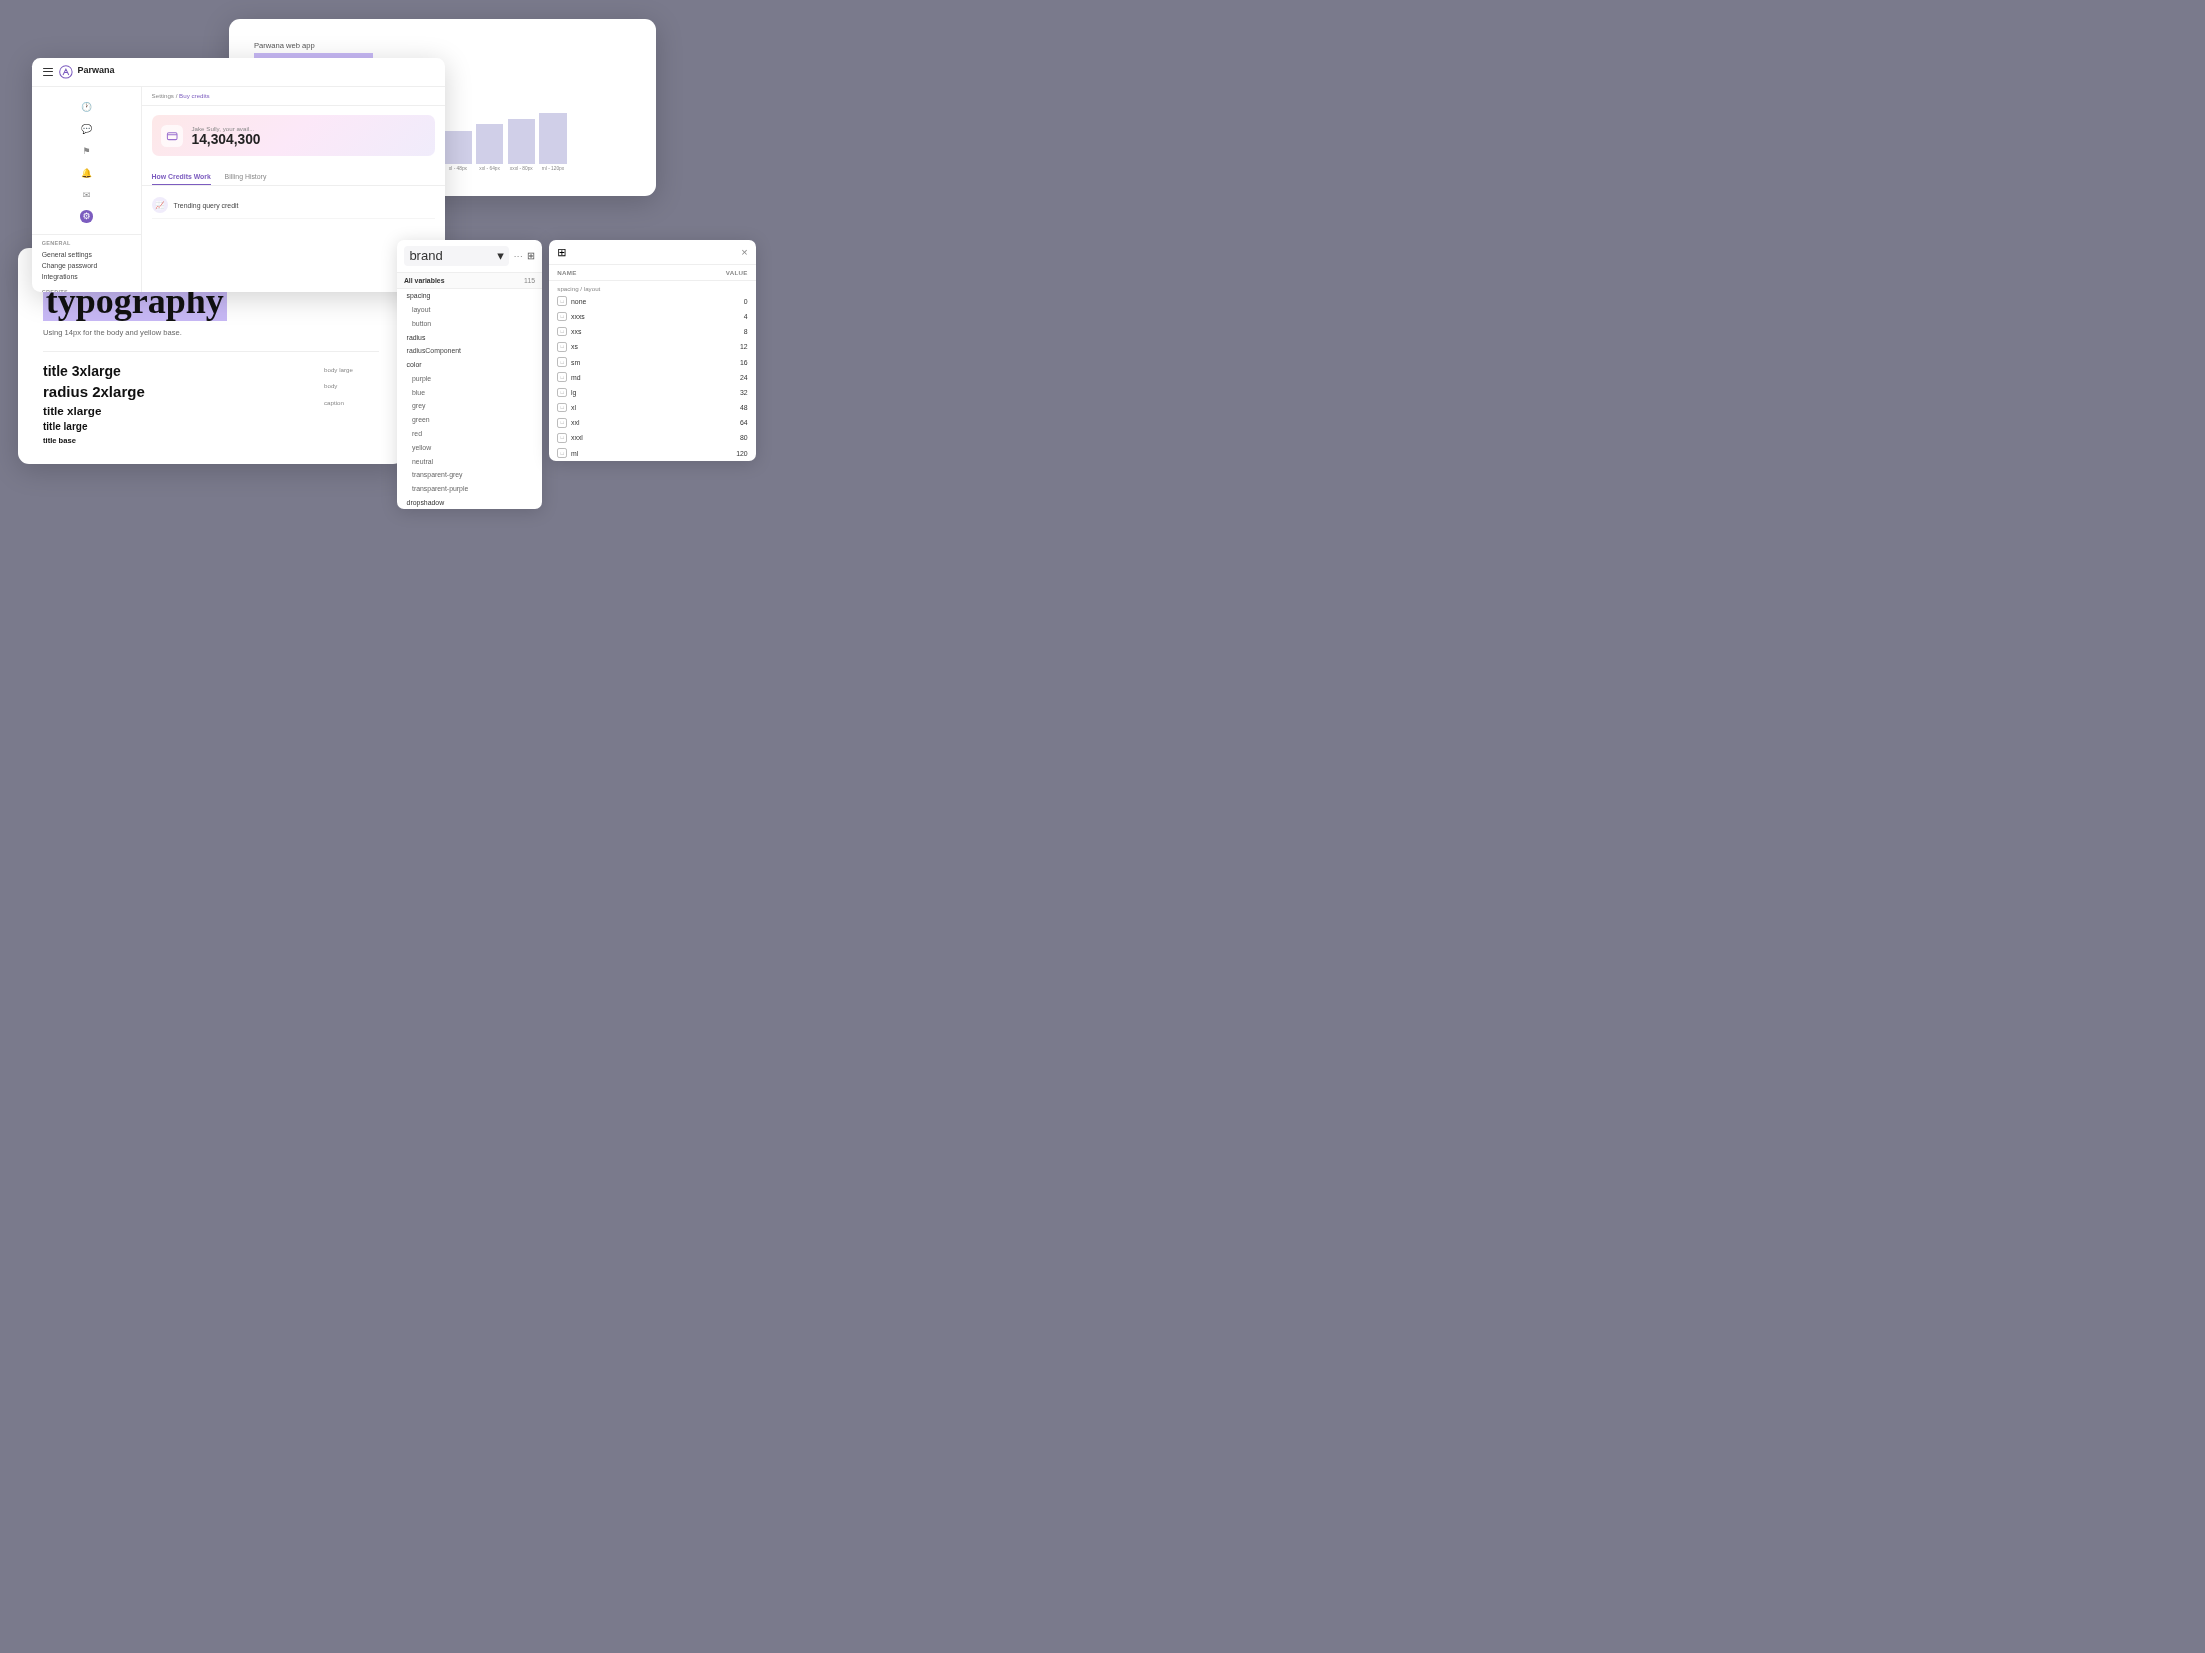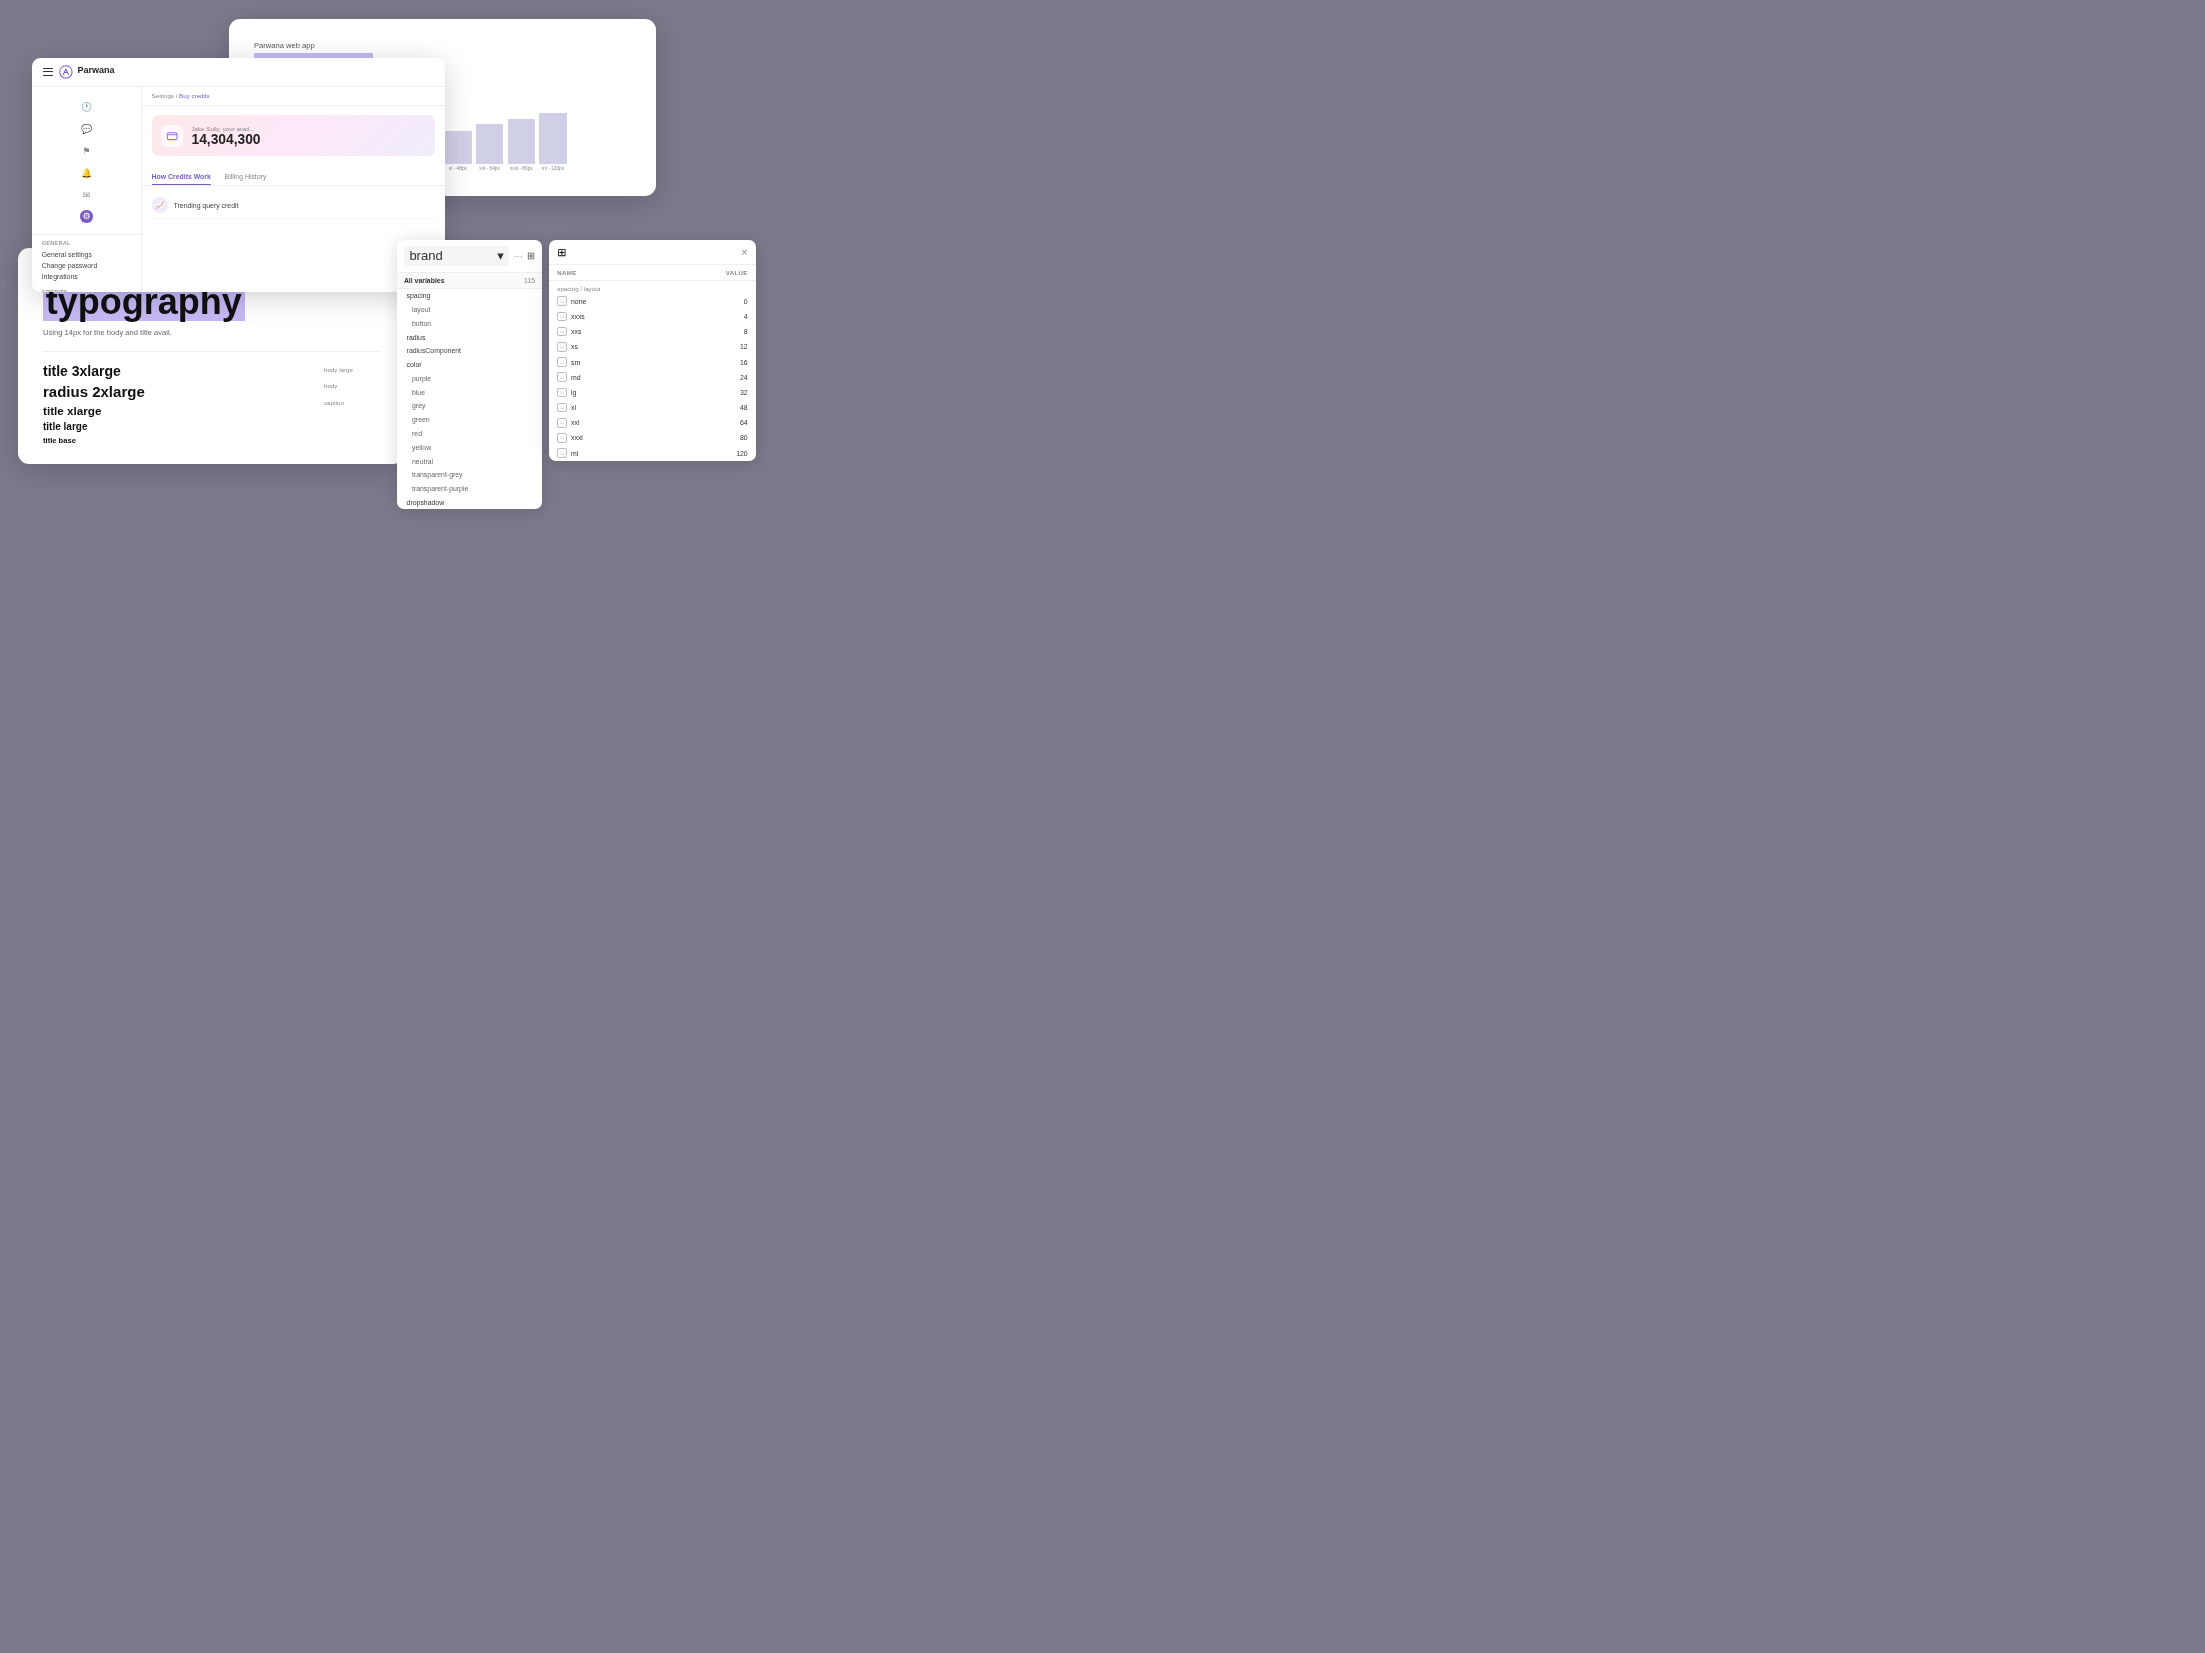--- a/index.html
+++ b/index.html
@@ -276,20 +276,21 @@
     }
     .typography-card .page-title {
       font-size: 36px;
       font-weight: 900;
       color: #111;
       background: #c7b8f5;
       display: inline-block;
       padding: 0 2.8px;
       margin-bottom: 6.9px;
       line-height: 1.1;
+      font-family: Liberation Serif, serif;
     }
     .typography-card .subtitle {
       font-size: 7.6px;
       color: #666;
       margin-bottom: 13.8px;
     }
     .divider { height: 0.7px; background: #eee; margin-bottom: 11px; }
     .type-samples {
       display: flex;
       gap: 13.8px;
@@ -597,21 +598,21 @@
           <div class="content-item-text">Trending query credit</div>
         </div>
       </div>
     </div>
   </div>
 </div>
 
 <div class="typography-card">
   <div class="app-label">Parwana web app</div>
   <div class="page-title">typography</div>
-  <div class="subtitle">Using 14px for the body and title avail.</div>
+  <div class="subtitle">Using 14px for the body and yellow base.</div>
   <div class="divider"></div>
   <div class="type-samples">
     <div class="type-left">
       <div class="type-sample-title-3xl">title 3xlarge</div>
       <div class="type-sample-title-2xl">radius 2xlarge</div>
       <div class="type-sample-title-xl">title xlarge</div>
       <div class="type-sample-title-lg">title large</div>
       <div class="type-sample-title-base">title base</div>
     </div>
     <div class="type-right">

